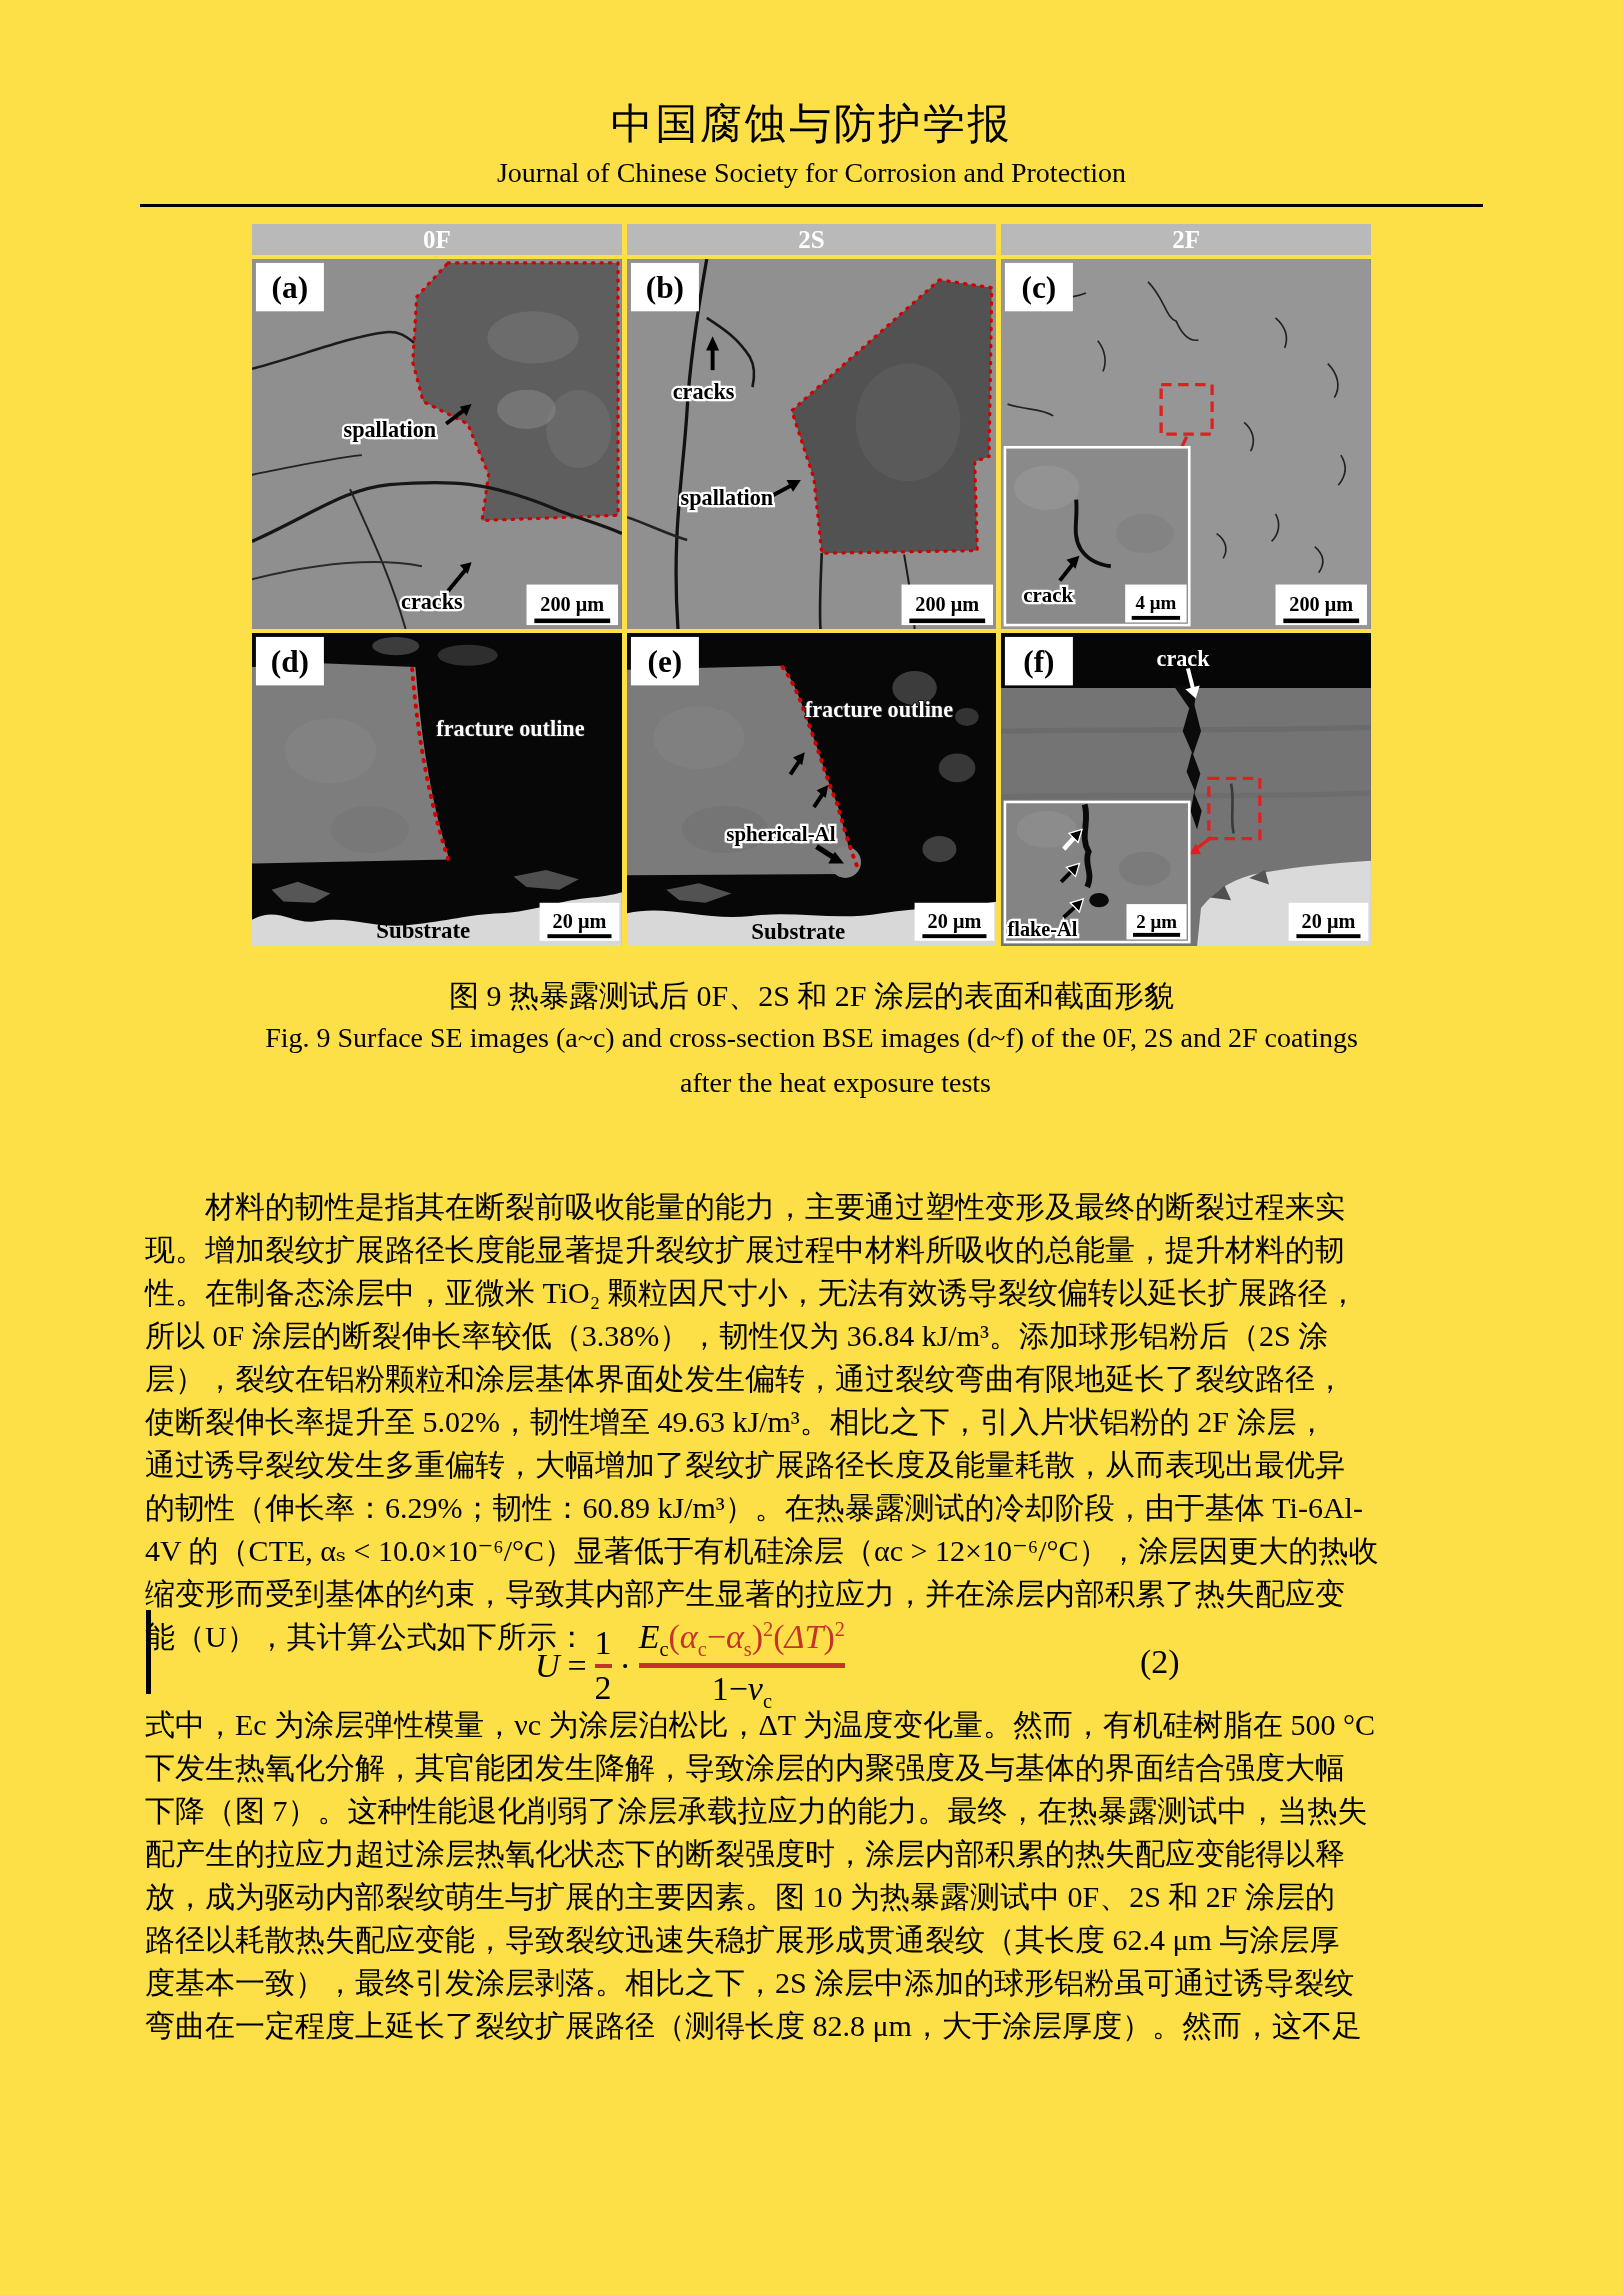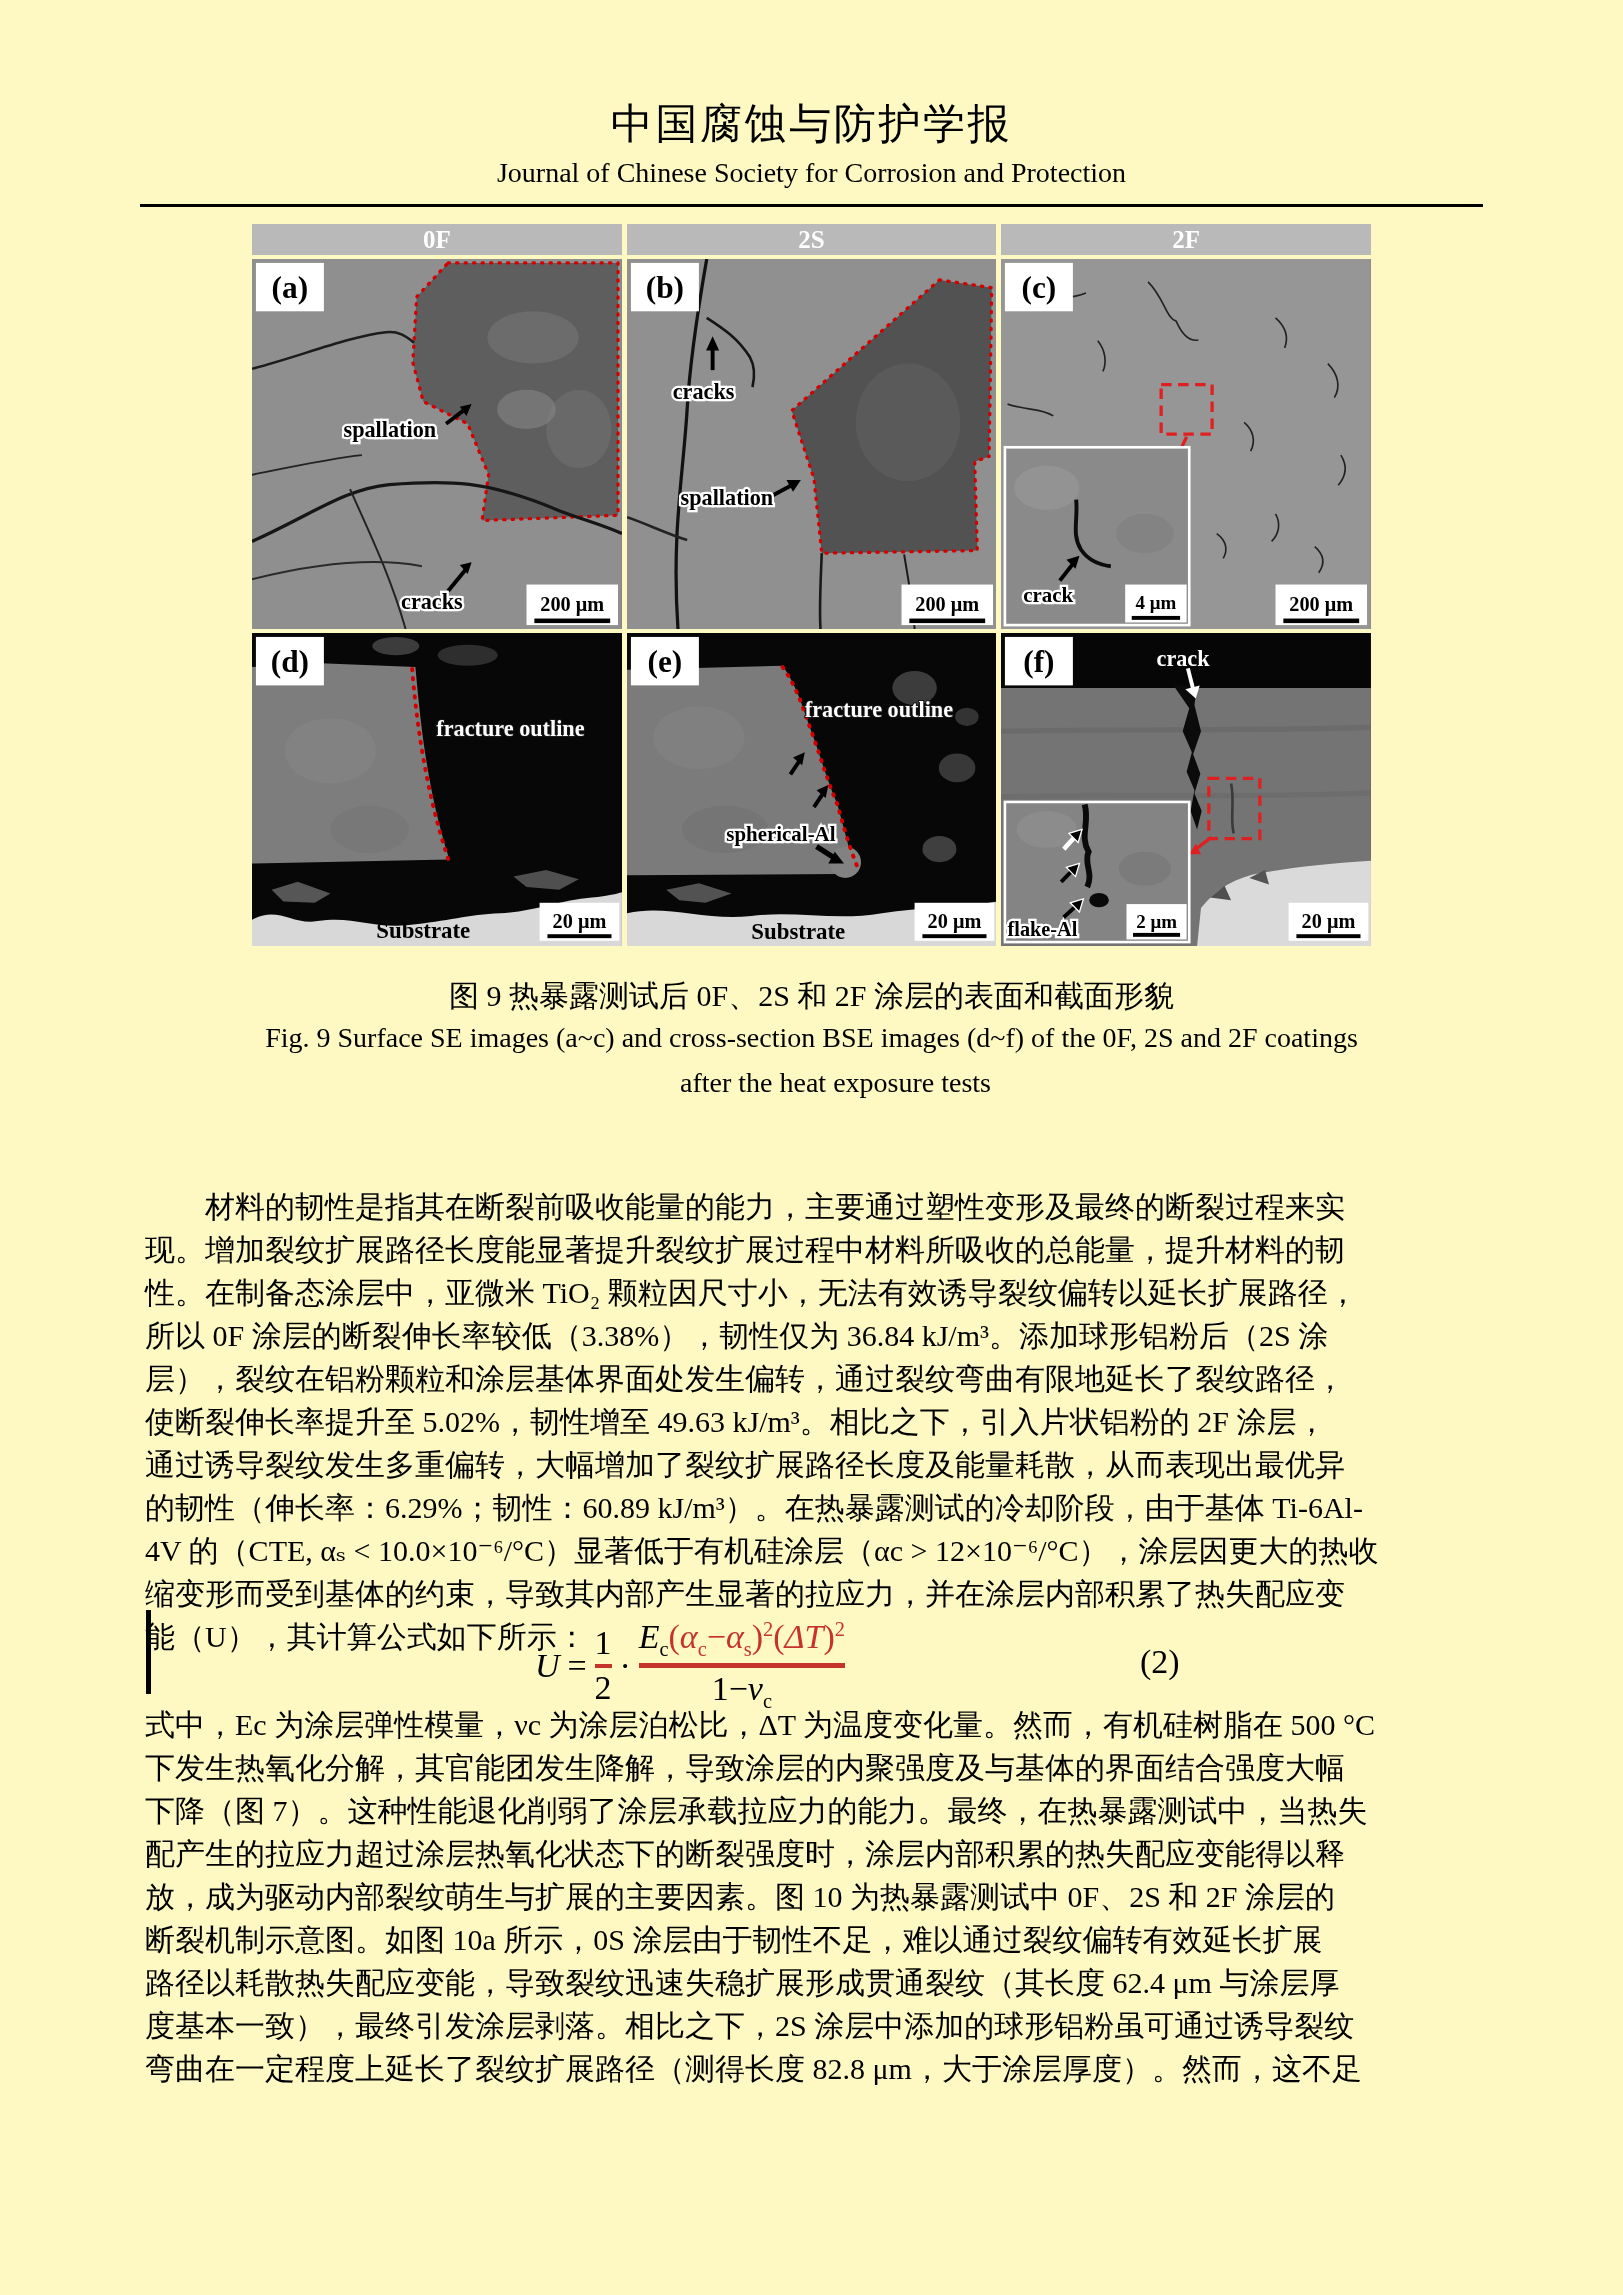--- a/index.html
+++ b/index.html
@@ -1,16 +1,16 @@
 <!DOCTYPE html>
 <html style="font-size:10.5px"><head>
 <meta charset="utf-8">
 <style>
   html,body{margin:0;padding:0;background:#ffffff;}
-  .page{position:relative;width:1623px;height:2295px;background:#fef9c3;color:#000;
+  .page{position:relative;width:1623px;height:2295px;background:#fde047;color:#000;
         font-family:"Liberation Serif","DejaVu Serif",serif;overflow:hidden;}
 
   
   .jzh{position:absolute;top:96px;left:0;width:100%;text-align:center;font-size:42px;letter-spacing:2.6px;}
   .jen{position:absolute;top:157px;left:0;width:100%;text-align:center;font-size:28px;}
   .hrule{position:absolute;top:204px;left:140px;width:1343px;height:3.3px;background:#000;}
 
   
   .fig{position:absolute;left:252px;top:224px;width:1119px;}
   .colheads{display:flex;gap:4.6px;height:31px;margin-bottom:3.9px;}
@@ -287,20 +287,19 @@
     </div>
     <div class="eq-number">(2)</div>
   </div>
 
   <div class="body2">
     <div class="bline">式中，Ec 为涂层弹性模量，νc 为涂层泊松比，ΔT 为温度变化量。然而，有机硅树脂在 500 °C</div>
     <div class="bline">下发生热氧化分解，其官能团发生降解，导致涂层的内聚强度及与基体的界面结合强度大幅</div>
     <div class="bline">下降（图 7）。这种性能退化削弱了涂层承载拉应力的能力。最终，在热暴露测试中，当热失</div>
     <div class="bline">配产生的拉应力超过涂层热氧化状态下的断裂强度时，涂层内部积累的热失配应变能得以释</div>
     <div class="bline">放，成为驱动内部裂纹萌生与扩展的主要因素。图 10 为热暴露测试中 0F、2S 和 2F 涂层的</div>
-    <div class="bline">断裂机制示意图。如图 10a 所示，0S 涂层由于韧性不足，难以通过裂纹偏转有效延长扩展</div>
     <div class="bline">路径以耗散热失配应变能，导致裂纹迅速失稳扩展形成贯通裂纹（其长度 62.4 μm 与涂层厚</div>
     <div class="bline">度基本一致），最终引发涂层剥落。相比之下，2S 涂层中添加的球形铝粉虽可通过诱导裂纹</div>
     <div class="bline">弯曲在一定程度上延长了裂纹扩展路径（测得长度 82.8 μm，大于涂层厚度）。然而，这不足</div>
   </div>
 
 </div>
 
 
 </body></html>

